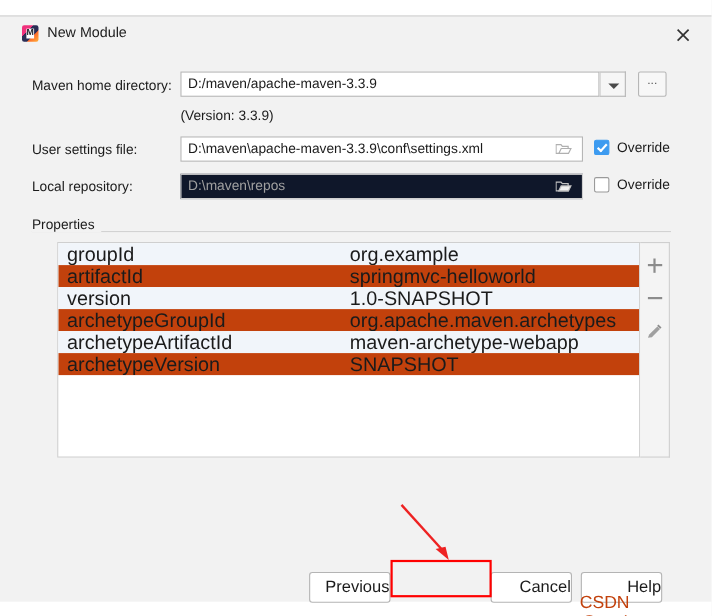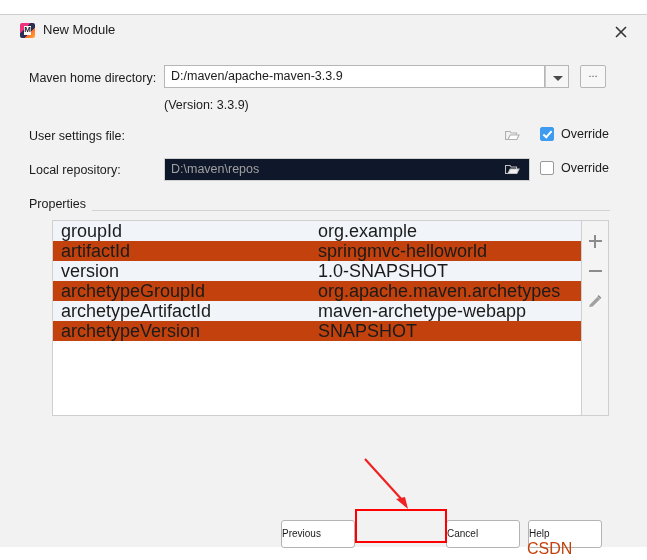--- a/index.html
+++ b/index.html
@@ -243,24 +243,24 @@
 
   
   .dlg-button {
     position: absolute;
     box-sizing: border-box;
     height: 28px;
     background: #ffffff;
     border: 1px solid #b4b4b4;
     border-radius: 3px;
     font-family: "Liberation Sans", sans-serif;
-    font-size: 10px;
-    color: #1b1b1b;
-    cursor: pointer;
-    text-align: left;
+    font-size: 15px;
+    color: #1b1b1b;
+    cursor: pointer;
+    text-align: right;
     line-height: 26px;
   }
   #btn-finish {
     background: #4a94d8;
     border: 1px solid #3f86c9;
     color: #ffffff;
     box-shadow: 0 0 0 3px #b9d4ef;
     margin-top: 40px;
   }
 
@@ -306,20 +306,21 @@
 
   <div class="form-label" style="left:29px; top:56px;">Maven home directory:</div>
   <div class="textfield" style="left:164px; top:50px; width:381px;">D:/maven/apache-maven-3.3.9</div>
   <div id="maven-home-combo-arrow" style="left:545px; top:50px;">
     <span class="tri"></span>
   </div>
   <div id="maven-home-browse" style="left:580px; top:50px;">...</div>
   <div class="version-note" style="left:164px; top:83px;">(Version: 3.3.9)</div>
 
   <div class="form-label" style="left:29px; top:114px;">User settings file:</div>
+  <div class="textfield" style="left:164px; top:109px; width:366px;">D:\maven\apache-maven-3.3.9\conf\settings.xml</div>
   <div class="folder-icon" style="left:505px; top:114px;">
     <svg width="15" height="12" viewBox="0 0 15 12">
       <path d="M0.5 2.5 L5 2.5 L6.2 4 L11.5 4 L11.5 10.5 L0.5 10.5 Z" fill="none" stroke="#b0b0b0" stroke-width="1.1"></path>
       <path d="M3 10.5 L5.2 6 L14 6 L11.8 10.5 Z" fill="#ffffff" stroke="#b0b0b0" stroke-width="1.1"></path>
     </svg>
   </div>
   <div class="checkbox-wrap" style="left:540px; top:112px;">
     <span class="checkbox checked"></span>
     <span class="checkbox-label">Override</span>
   </div>

